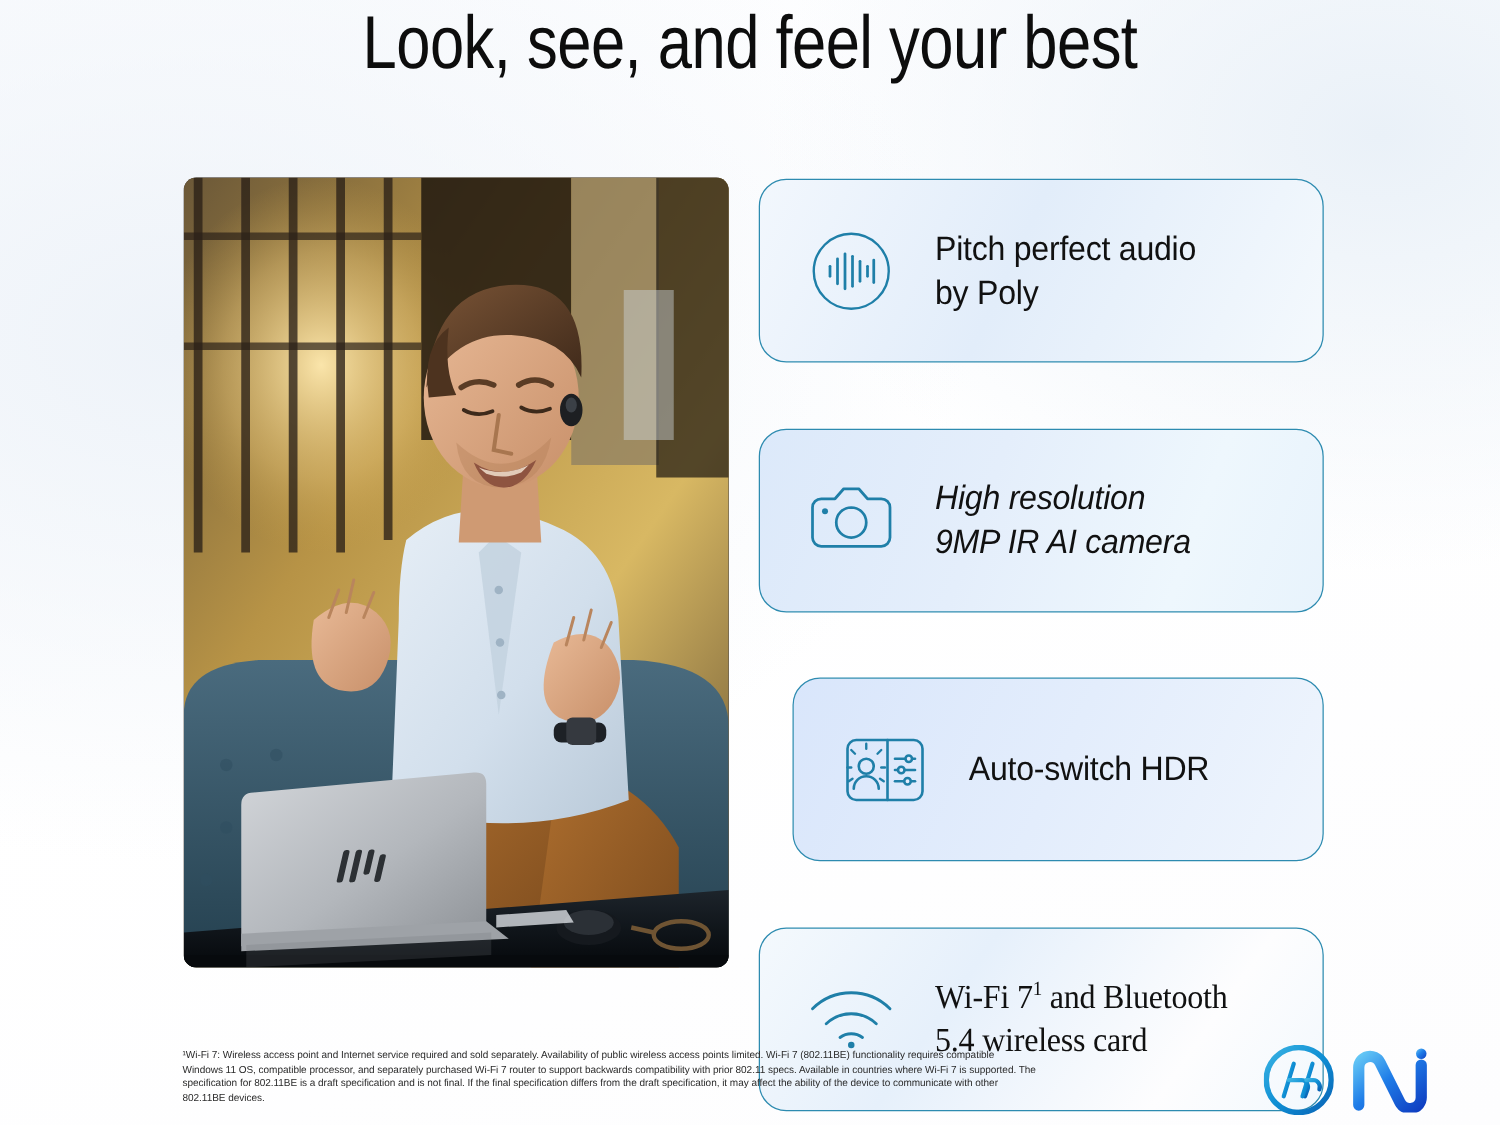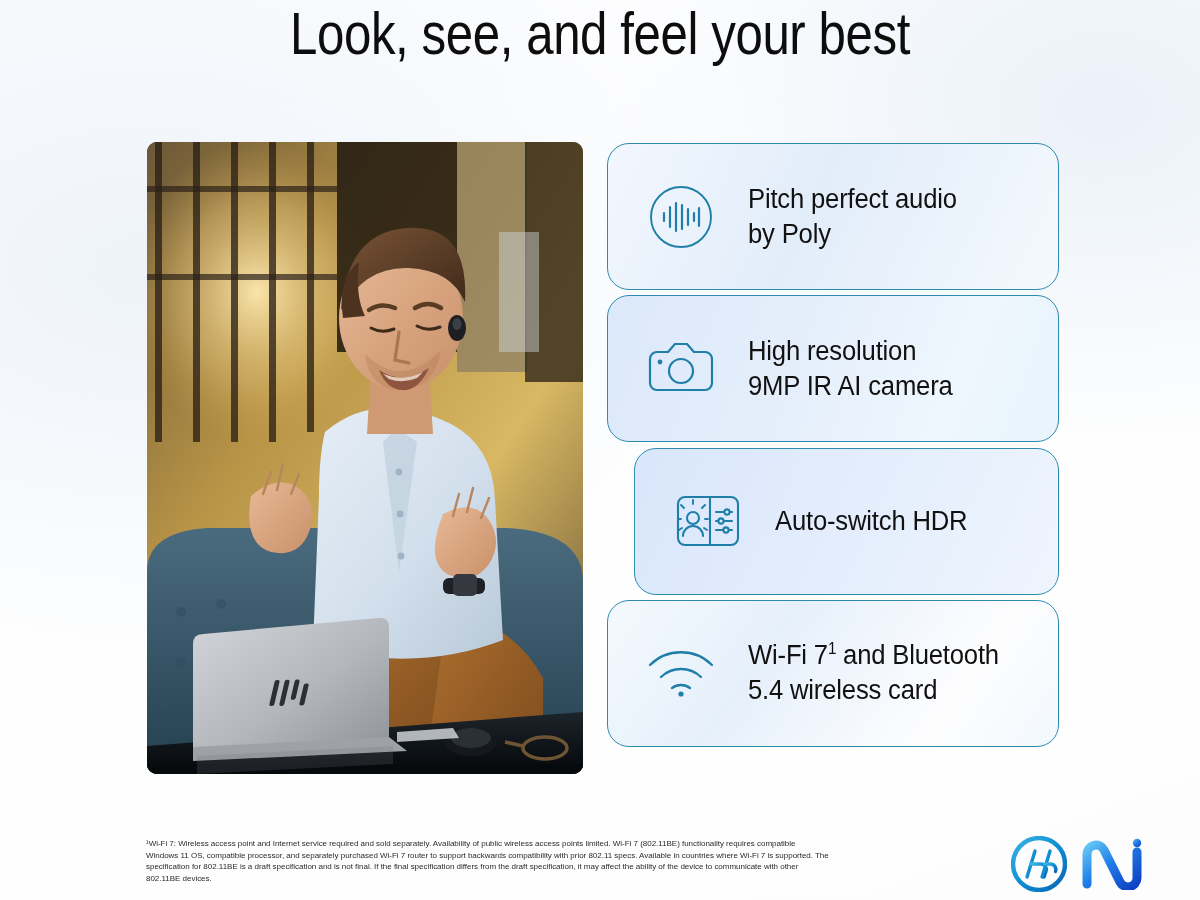--- a/index.html
+++ b/index.html
@@ -50,39 +50,39 @@
     background: #241c16;
   }
   .photo svg { display: block; width: 100%; height: 100%; }
 
   
   .cards {
     position: absolute;
     left: 607px;
     top: 143px;
     width: 452px;
-    height: 604px;
+    height: 746px;
     display: flex;
     flex-direction: column;
     justify-content: space-between;
   }
   .card {
     position: relative;
     height: 147px;
     border: 1.6px solid #2d8bb0;
     border-radius: 22px;
     display: flex;
     align-items: center;
     padding-left: 36px;
     overflow: hidden;
   }
   .card-1 { background: linear-gradient(115deg, #f2f7fd 0%, #e2edfa 45%, #f4f9fd 100%); }
-  .card-2 { background: linear-gradient(110deg, #dce9fa 0%, #e4eefb 40%, #eef7fd 75%, #e8f3fc 100%); }
+  .card-2 { background: linear-gradient(110deg, #dce9fa 0%, #e4eefb 40%, #eef7fd 75%, #e8f3fc 100%); font-style: italic; }
   .card-3 { background: linear-gradient(115deg, #d9e6fb 0%, #e3edfc 50%, #eff5fd 100%); margin-left: 27px; }
-  .card-4 { background: linear-gradient(125deg, #f4f9fd 0%, #e6f0fb 35%, #fdfdfe 75%, #f2f8fd 100%); }
+  .card-4 { background: linear-gradient(125deg, #f4f9fd 0%, #e6f0fb 35%, #fdfdfe 75%, #f2f8fd 100%); font-family: Liberation Serif, serif; }
 
   .card-icon {
     flex: 0 0 auto;
     width: 74px;
     height: 74px;
     display: flex;
     align-items: center;
     justify-content: center;
     color: #1f7fa8;
   }

